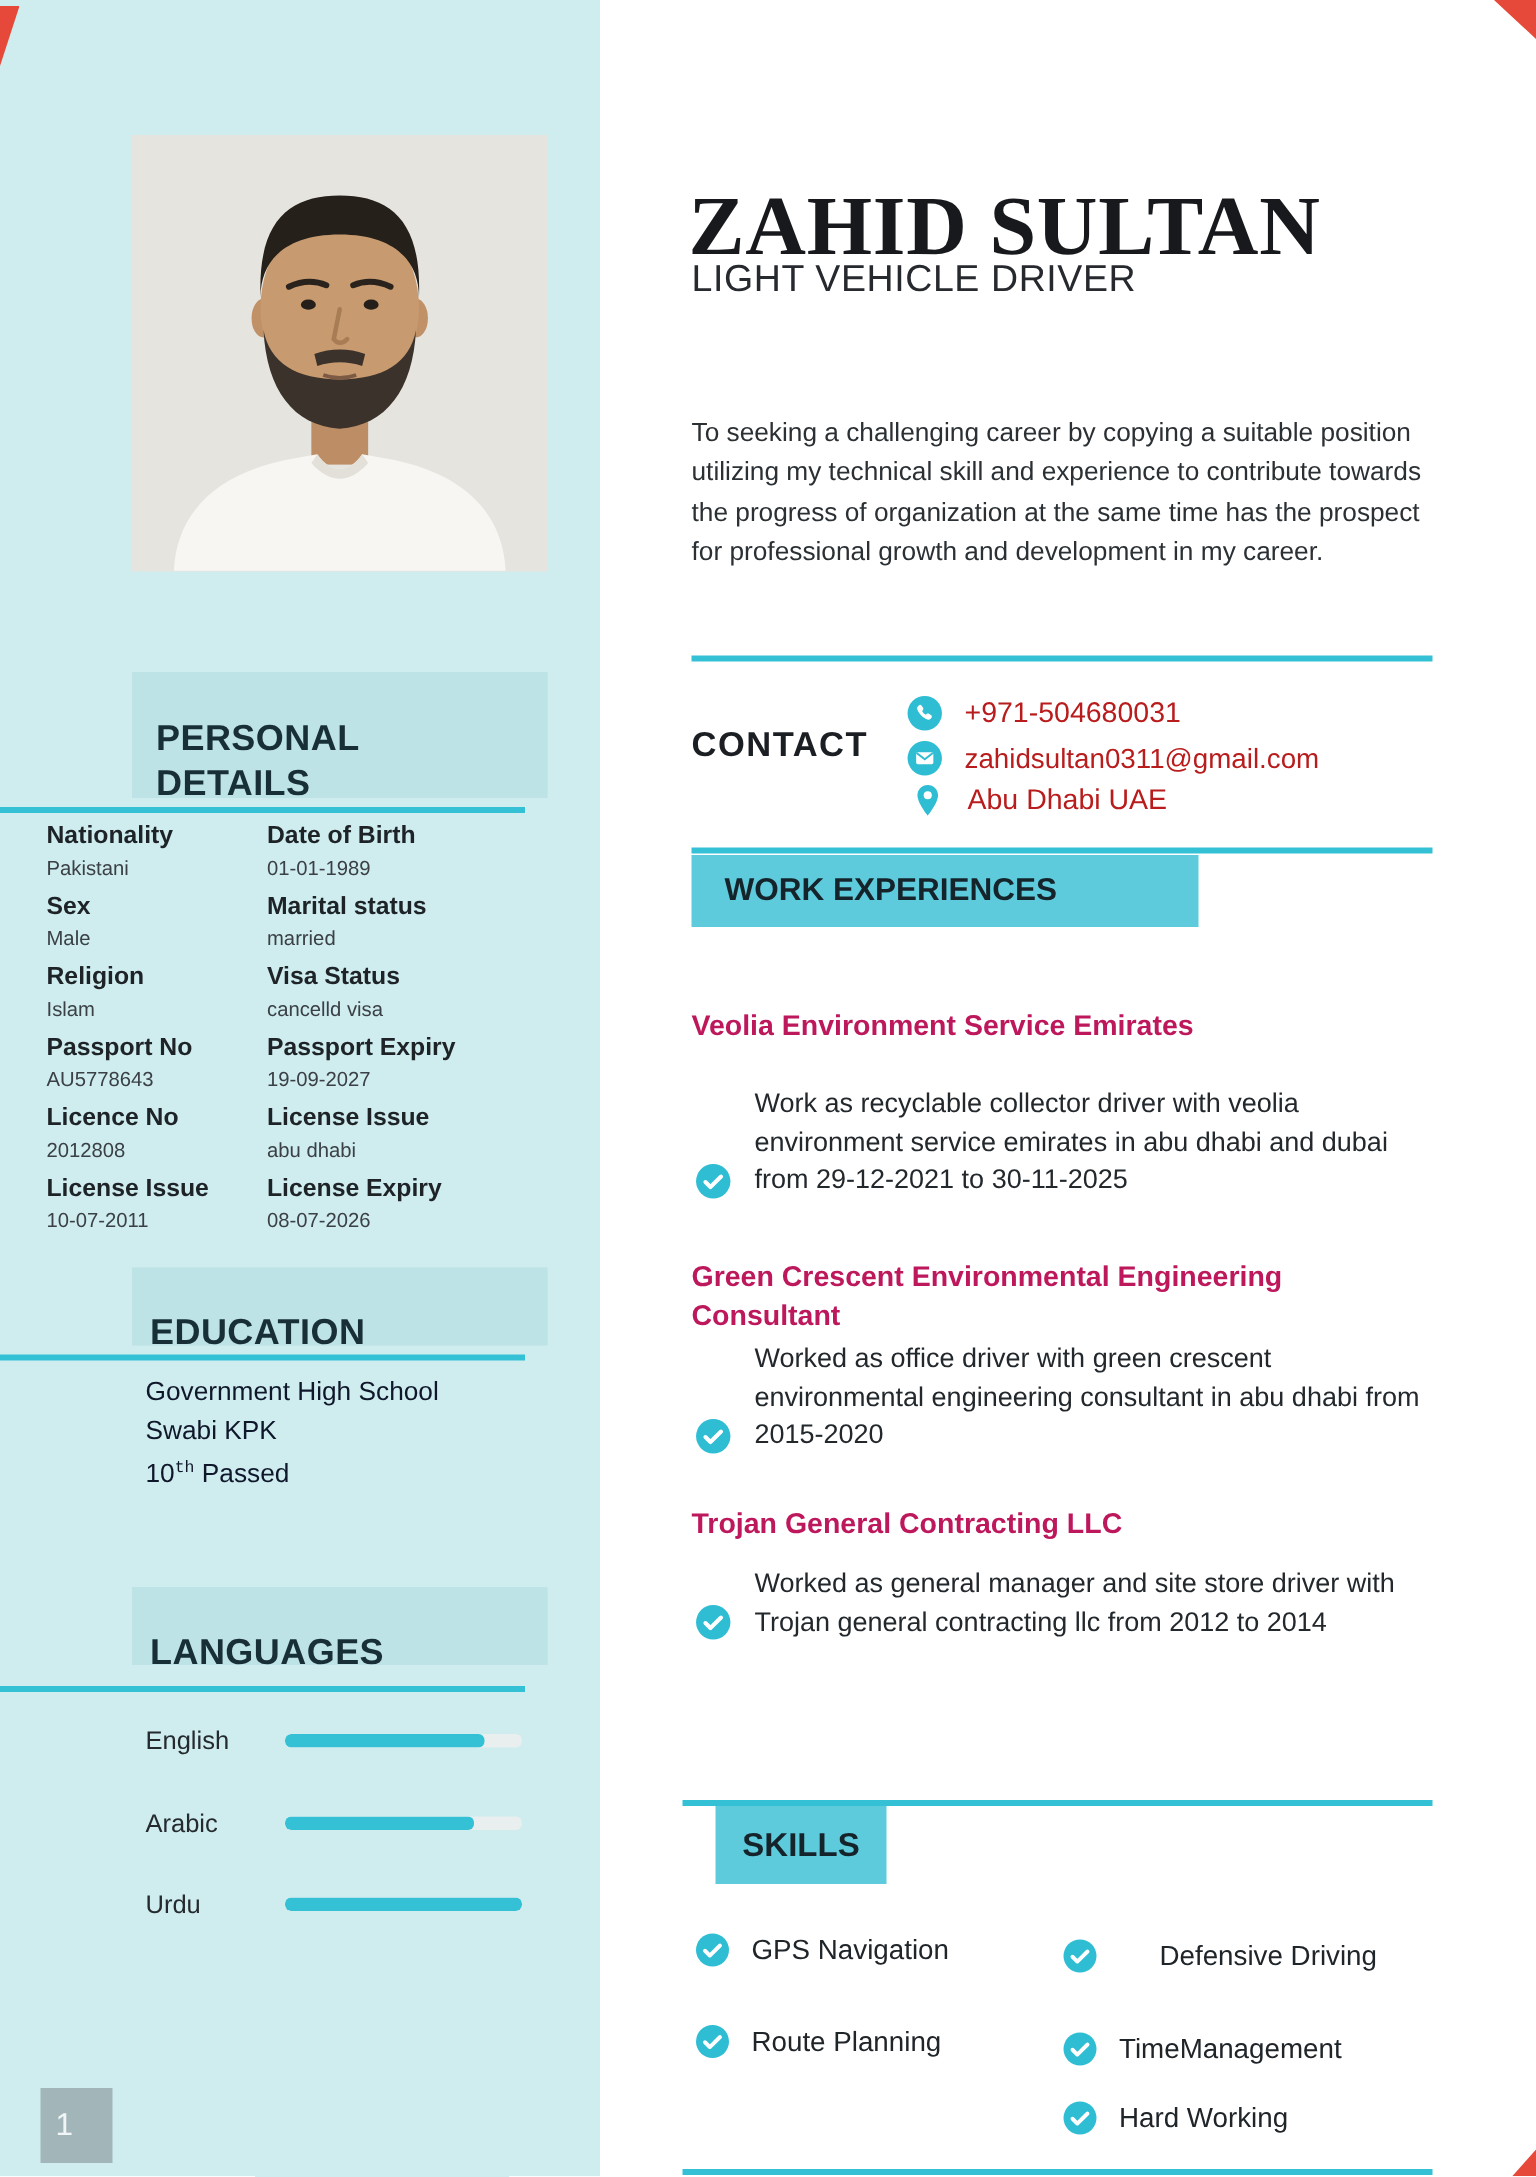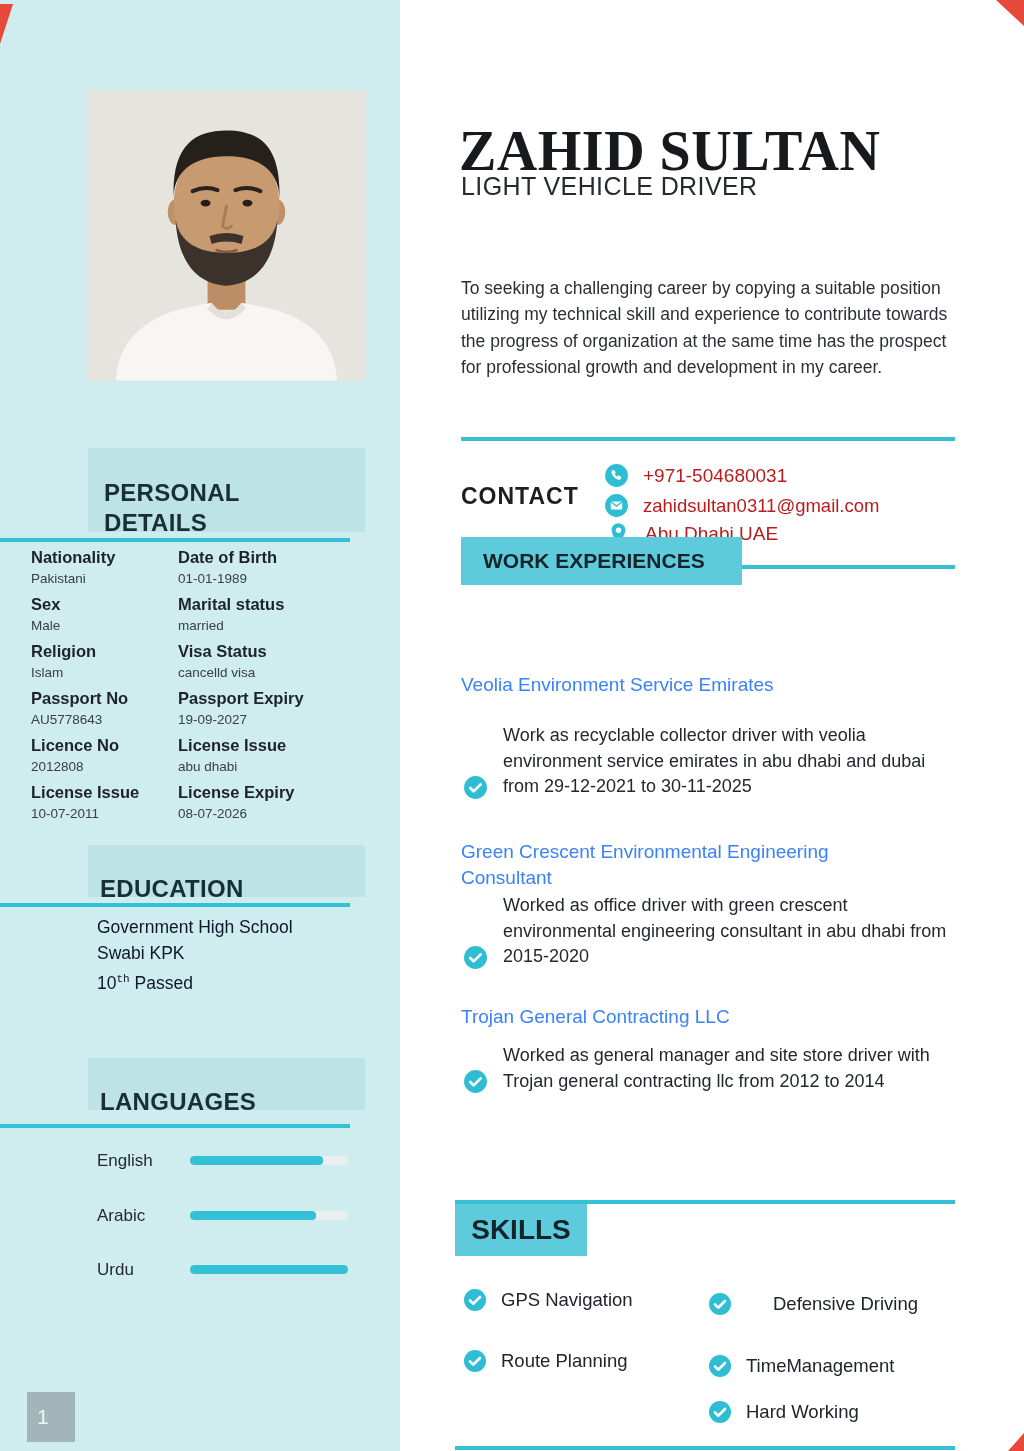--- a/index.html
+++ b/index.html
@@ -46,23 +46,23 @@
   .hr-skills{left:455px;top:1200px;width:500px;}
   .hr-bottom{left:455px;top:1446px;width:500px;}
   .contact-title{position:absolute;left:461px;top:464px;font-size:23px;font-weight:700;letter-spacing:1px;color:#1b1e22;}
   .contact-item{position:absolute;display:flex;align-items:center;gap:14px;font-size:19px;color:#b91c1c;}
   .ci-phone{left:604px;top:463px;}
   .ci-email{left:604px;top:493px;font-size:18.5px;}
   .ci-location{left:606px;top:521px;}
   .contact-item svg{width:25px;height:25px;flex:none;}
   .section-box{position:absolute;background:var(--section-box-bg,#5ecbdc);display:flex;align-items:center;
     font-weight:700;color:#15242b;box-sizing:border-box;}
-  .work-box{left:461px;top:537px;width:281px;height:48px;padding-left:22px;font-size:21px;}
-  .skills-box{left:455px;top:1204px;width:132px;height:52px;justify-content:center;font-size:28px;}
-  .company{position:absolute;font-size:19px;font-weight:400;color:#3b82f6;line-height:26px;}
+  .work-box{left:461px;top:570px;width:338px;height:48px;padding-left:22px;font-size:21px;}
+  .skills-box{left:477px;top:1204px;width:114px;height:52px;justify-content:center;font-size:22px;}
+  .company{position:absolute;font-size:19px;font-weight:700;color:#be185d;line-height:26px;}
   .company1{left:461px;top:653px;}
   .company2{left:461px;top:820px;width:420px;}
   .company3{left:461px;top:985px;}
   .bullet{position:absolute;display:flex;gap:15px;align-items:flex-end;}
   .bullet svg{width:25px;height:25px;flex:none;margin-top:3px;}
   .bullet-text{font-size:18px;line-height:25.5px;color:#23282d;width:438px;}
   .b1{left:463px;top:723px;}
   .b2{left:463px;top:893px;} .b2 .bullet-text{width:454px;}
   .b3{left:463px;top:1043px;}
   .skill{position:absolute;display:flex;gap:14px;align-items:flex-start;font-size:18.5px;color:#20252a;line-height:24px;}

